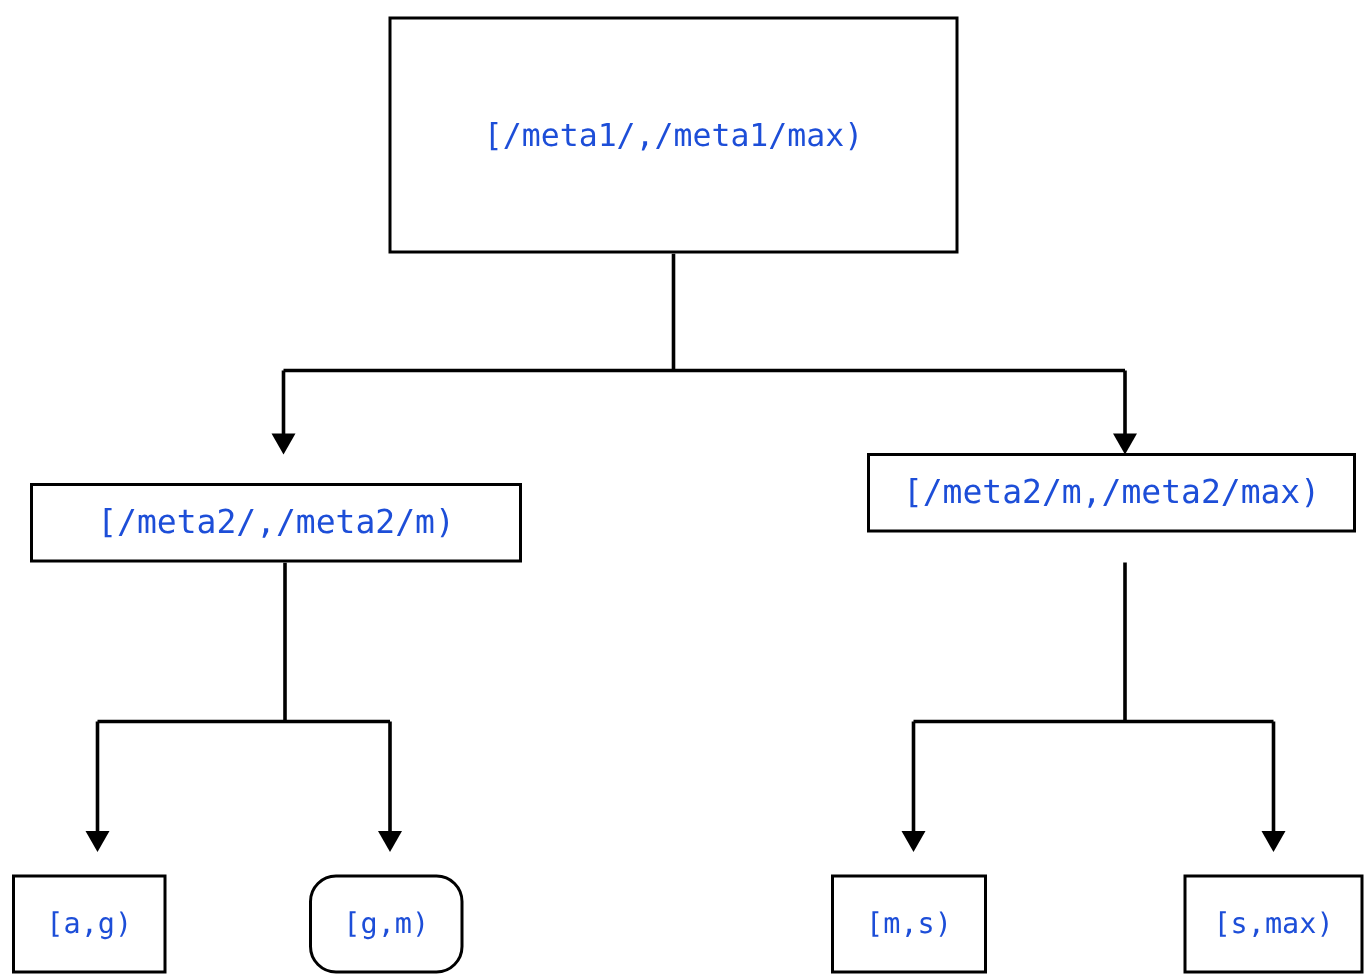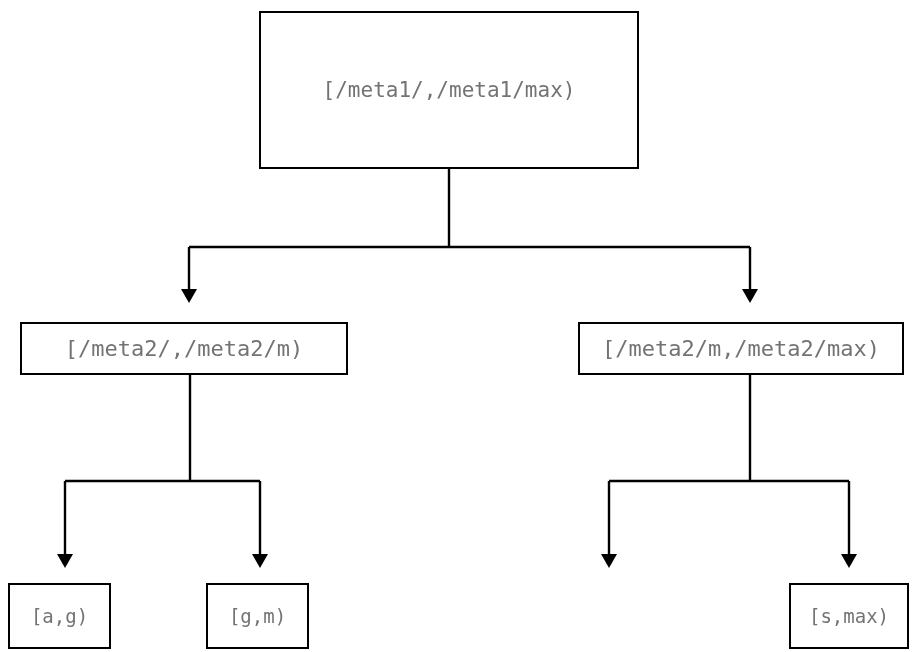--- a/index.html
+++ b/index.html
@@ -22,32 +22,32 @@
     background: #ffffff;
     border: 2px solid #000000;
     display: flex;
     align-items: center;
     justify-content: center;
     color: #000000;
     white-space: pre;
   }
   .node-label {
     display: block;
-    color: #737373;
+    color: #1d4ed8;
     white-space: pre;
     letter-spacing: 0px;
   }
   .node.root          { left: 259px; top: 11px;  width: 380px; height: 158px; }
   .node.root .node-label  { font-size: 21px; }
   .node.mid-left      { left: 20px;  top: 322px; width: 328px; height: 53px; }
-  .node.mid-right     { left: 578px; top: 322px; width: 326px; height: 53px; }
+  .node.mid-right     { left: 578px; top: 302px; width: 326px; height: 53px; }
   .node.mid .node-label   { font-size: 22px; }
   .node.leaf          { top: 583px; height: 66px; }
   .node.leaf-1        { left: 8px;   width: 103px; }
-  .node.leaf-2        { left: 206px; width: 103px; }
+  .node.leaf-2        { left: 206px; width: 103px; border-radius: 18px; }
   .node.leaf-3        { left: 554px; width: 104px; }
   .node.leaf-4        { left: 777px; width: 120px; margin-left: 12px; }
   .node.leaf .node-label  { font-size: 19px; }
 
   #edges {
     position: absolute;
     left: 0;
     top: 0;
     width: 912px;
     height: 652px;
@@ -119,18 +119,21 @@
   </div>
 
   <div class="node leaf leaf-1">
     <span class="node-label">[a,g)</span>
   </div>
 
   <div class="node leaf leaf-2">
     <span class="node-label">[g,m)</span>
   </div>
 
+  <div class="node leaf leaf-3">
+    <span class="node-label">[m,s)</span>
+  </div>
 
   <div class="node leaf leaf-4">
     <span class="node-label">[s,max)</span>
   </div>
 
 </div>
 
 </body></html>

